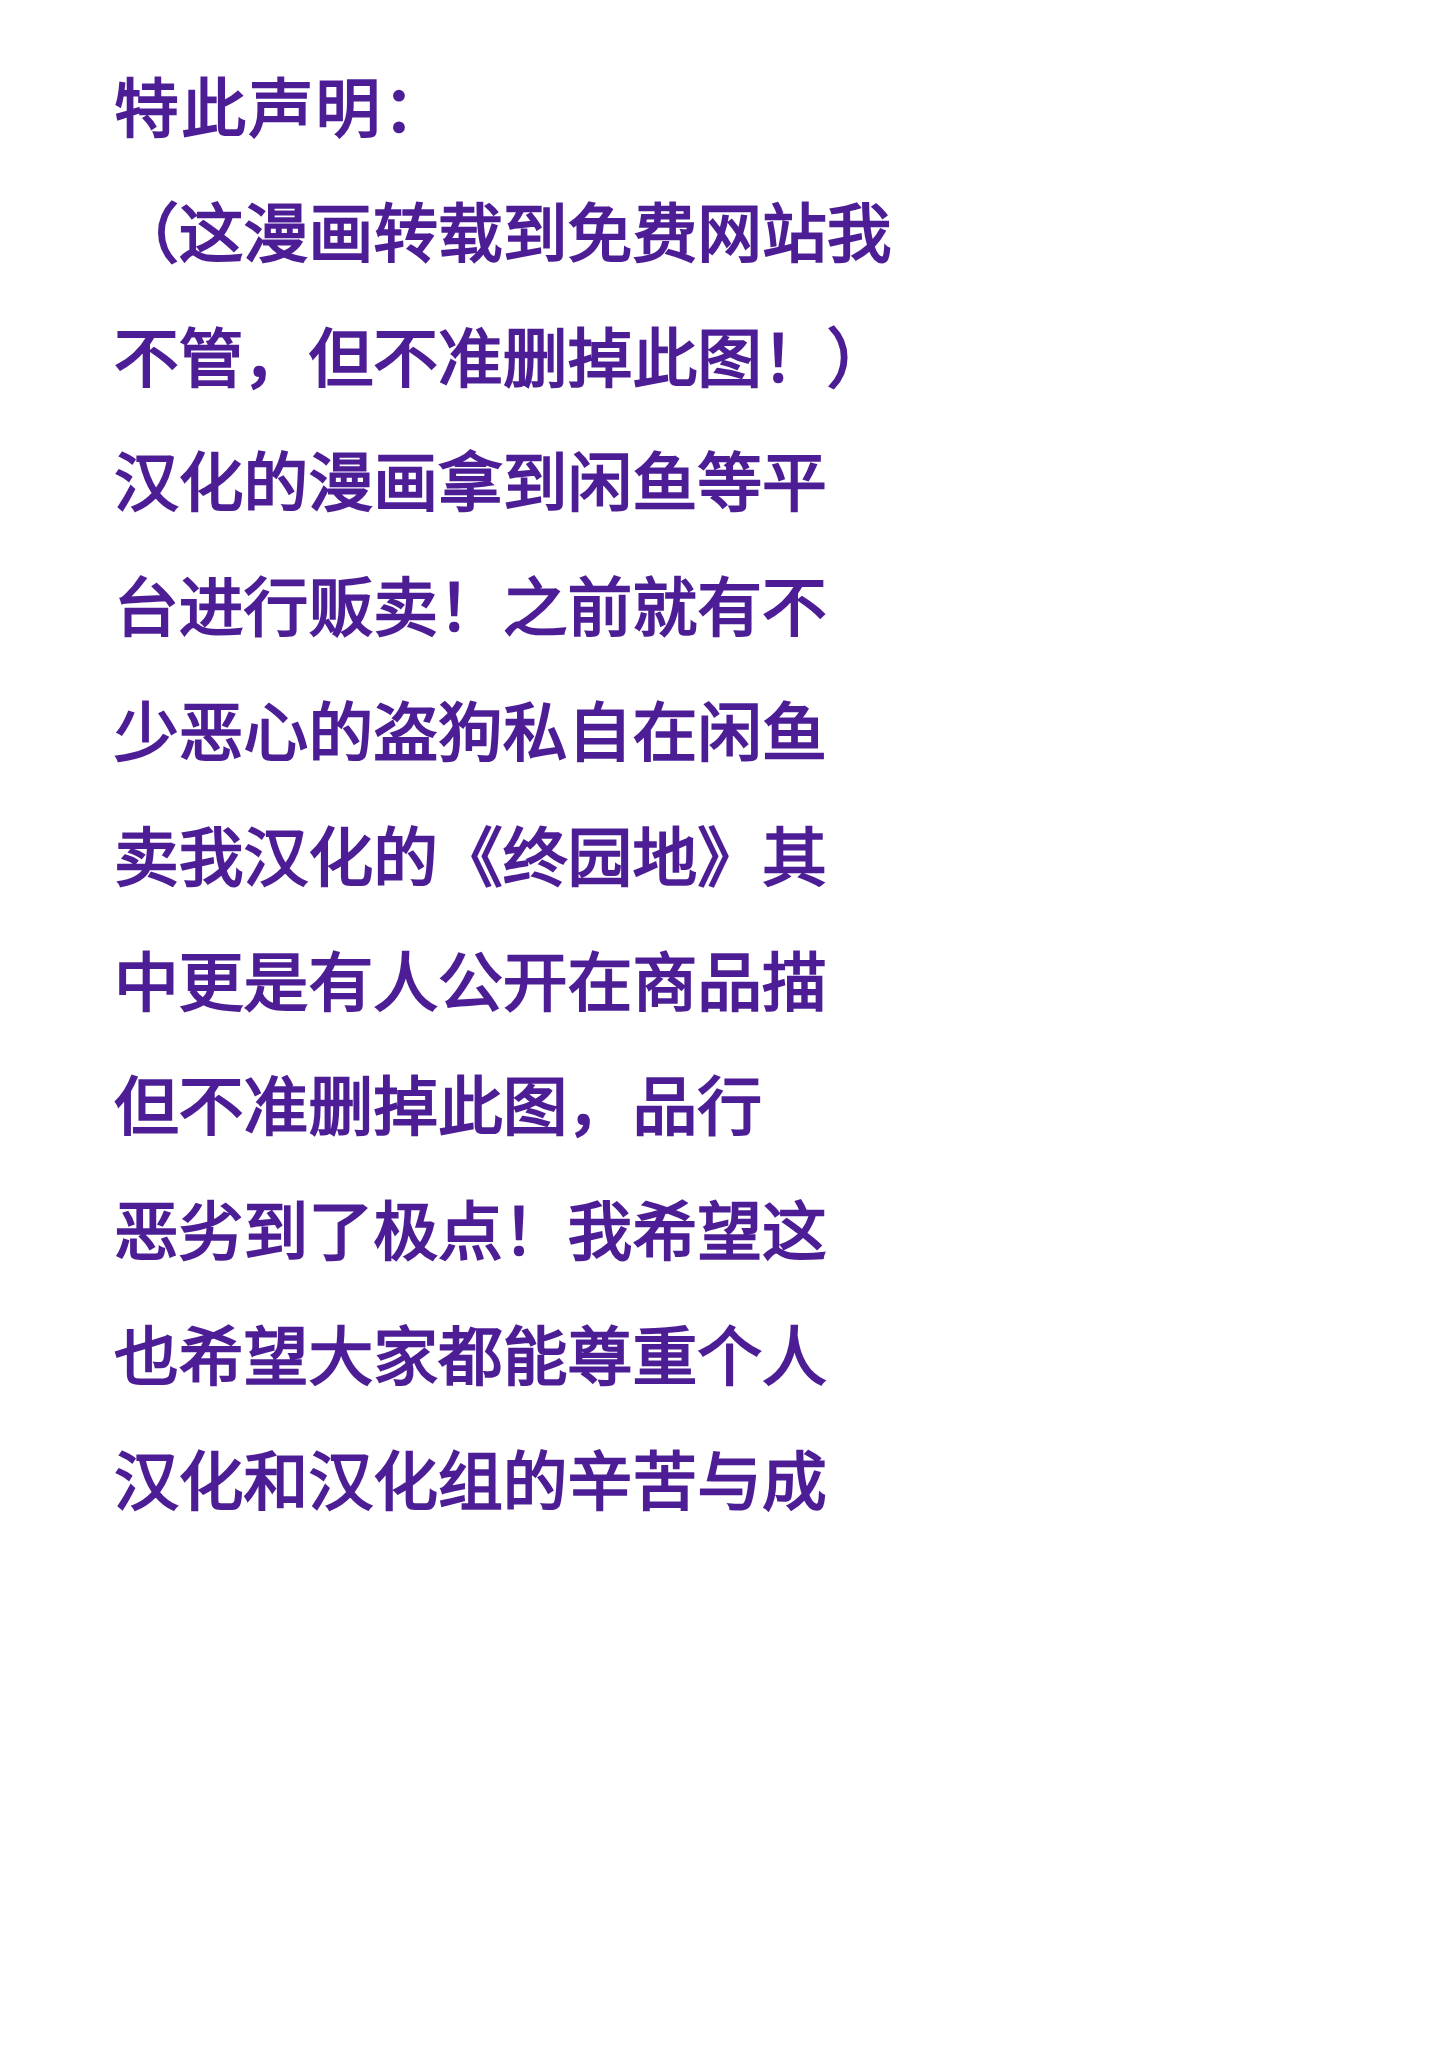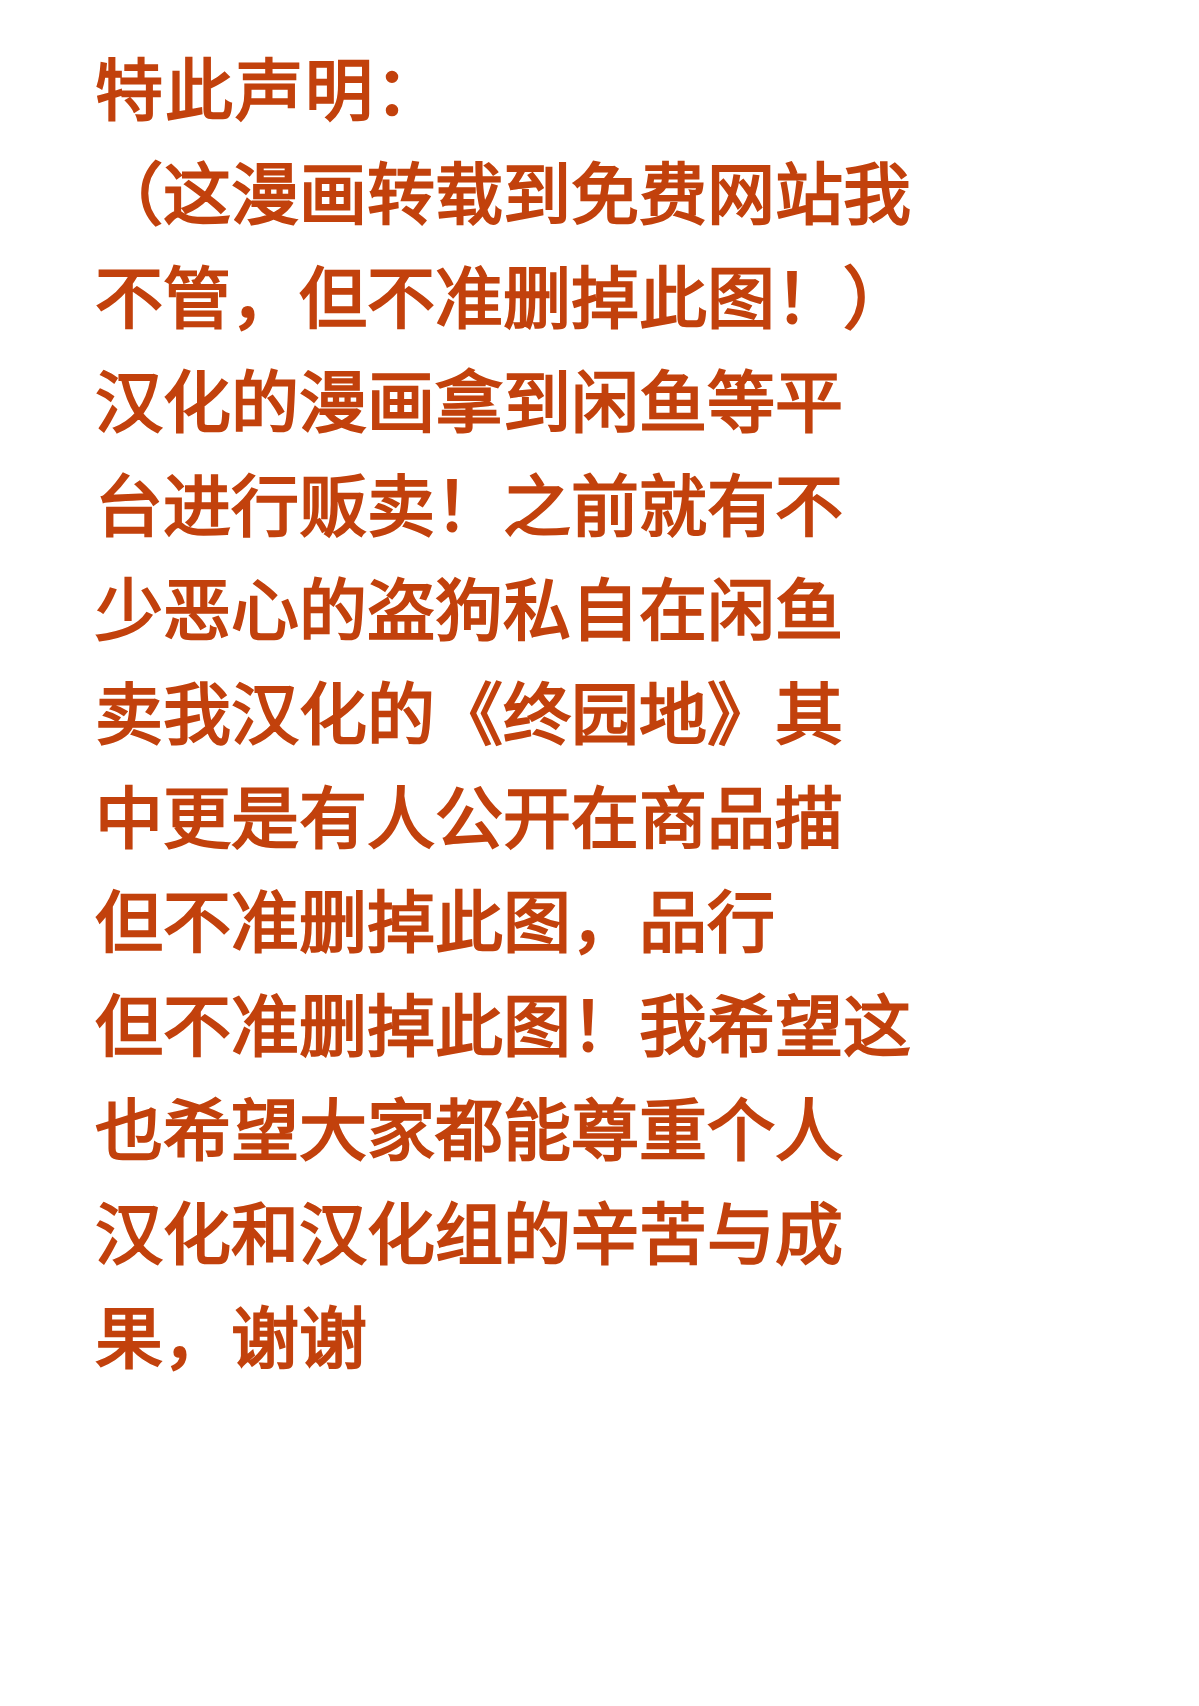--- a/index.html
+++ b/index.html
@@ -18,24 +18,24 @@
     width: 1199px;
     height: 1706px;
     background: #ffffff;
     box-sizing: border-box;
     padding: 40px 95px 0 95px;
   }
   .statement-block {
     display: block;
   }
   .statement-line {
-    font-size: 68px;
+    font-size: 54px;
     line-height: 104px;
     font-weight: 700;
-    color: #c2410c;
+    color: #4c1d95;
     letter-spacing: 0px;
     white-space: pre;
     font-family: "DejaVu Sans", "Liberation Sans", sans-serif;
   }
   .statement-line.title {
     letter-spacing: 2px;
   }
 </style>
 </head>
 <body>
@@ -44,18 +44,17 @@
   <div class="statement-block">
     <div class="statement-line title">特此声明：</div>
     <div class="statement-line">（这漫画转载到免费网站我</div>
     <div class="statement-line">不管，但不准删掉此图！）</div>
     <div class="statement-line">汉化的漫画拿到闲鱼等平</div>
     <div class="statement-line">台进行贩卖！之前就有不</div>
     <div class="statement-line">少恶心的盗狗私自在闲鱼</div>
     <div class="statement-line">卖我汉化的《终园地》其</div>
     <div class="statement-line">中更是有人公开在商品描</div>
     <div class="statement-line">但不准删掉此图，品行</div>
-    <div class="statement-line">但不准删掉此图！我希望这</div>
+    <div class="statement-line">恶劣到了极点！我希望这</div>
     <div class="statement-line">也希望大家都能尊重个人</div>
     <div class="statement-line">汉化和汉化组的辛苦与成</div>
-    <div class="statement-line">果，谢谢</div>
   </div>
 </div>
 
 </body></html>

